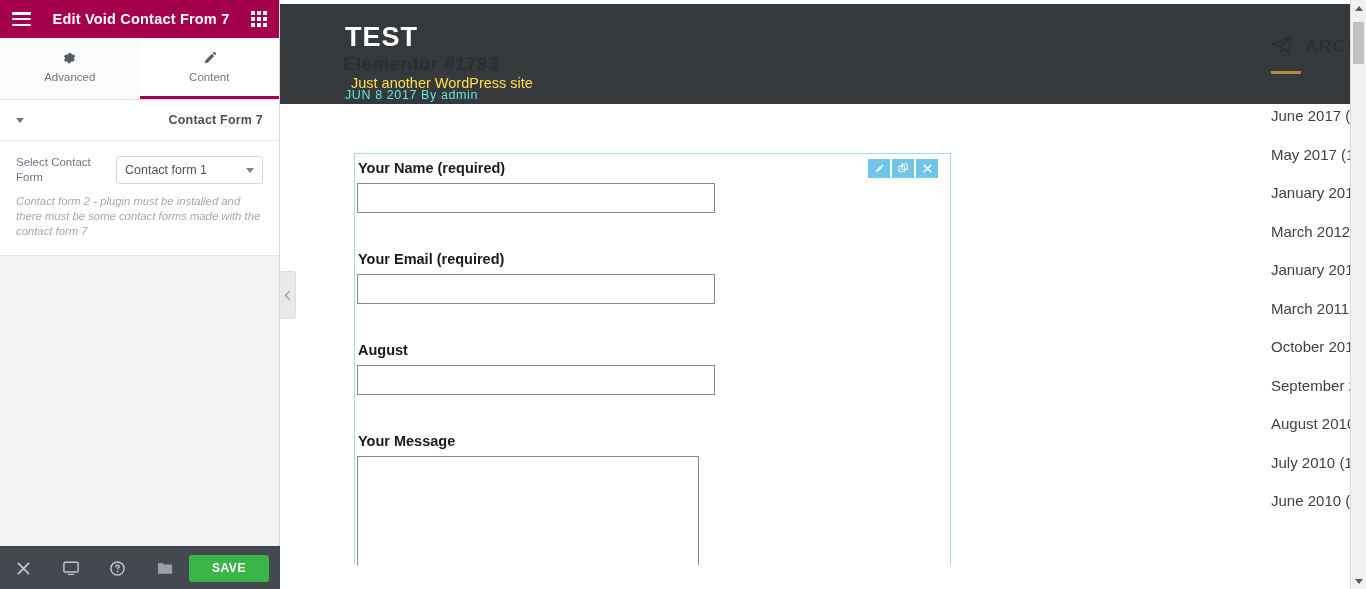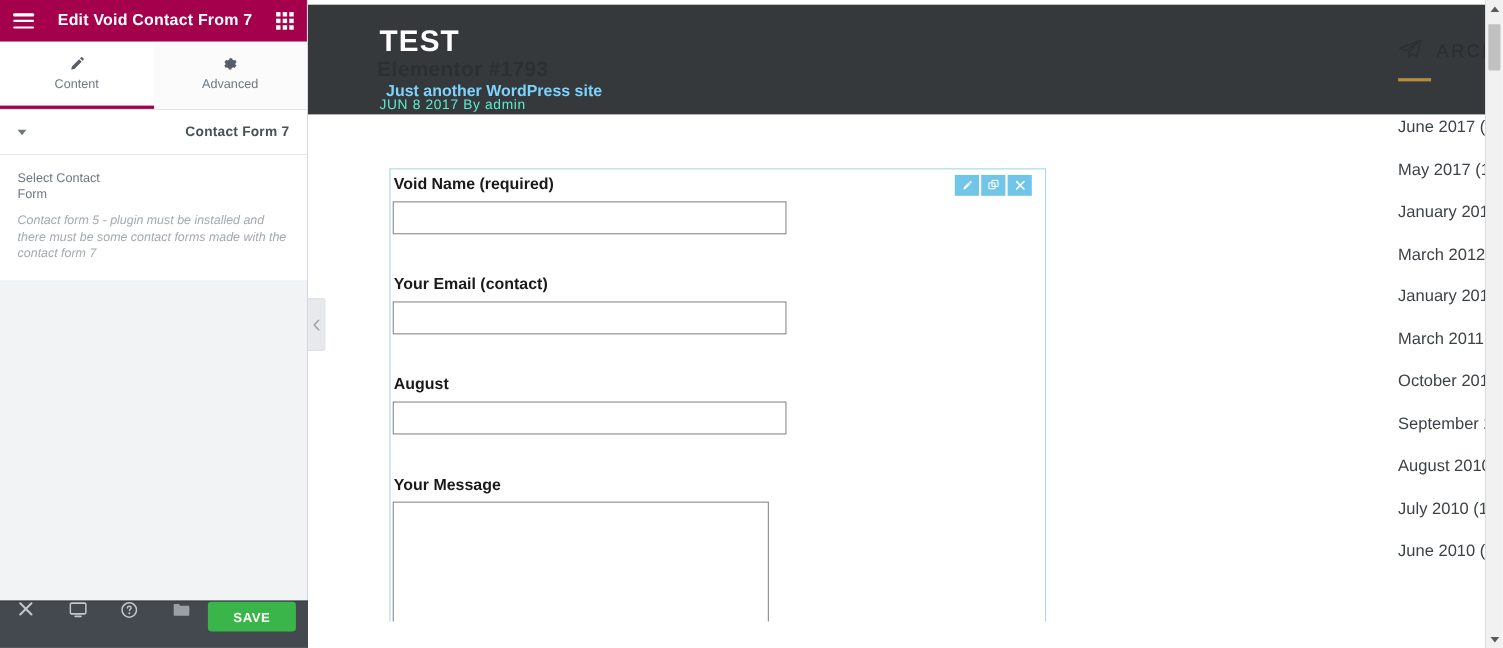--- a/index.html
+++ b/index.html
@@ -148,21 +148,21 @@
   }
 
   
   #panel-footer {
     position: absolute;
     bottom: 0; left: 0;
     width: 280px;
     height: 43px;
     background: #44494f;
     display: flex;
-    align-items: flex-start;
+    align-items: center;
     box-sizing: border-box;
     border-top: 1px solid #3a3f44;
   }
   .footer-icon {
     width: 47px;
     display: flex; align-items: center; justify-content: center;
     color: #c3c7cb;
     cursor: pointer;
   }
   #save-button {
@@ -226,23 +226,23 @@
     position: absolute;
     left: 63px; top: 49px;
     color: #2d3033;
     font-size: 19px;
     font-weight: bold;
     letter-spacing: .3px;
   }
   #site-tagline {
     position: absolute;
     left: 71px; top: 71px;
-    color: #7dd3fc;
+    color: #fde047;
     font-size: 14.5px;
-    font-weight: bold;
+    font-weight: normal;
   }
   #site-meta {
     position: absolute;
     left: 65px; top: 84px;
     color: #5eead4;
     font-size: 12.5px;
     letter-spacing: .6px;
   }
 
   
@@ -398,50 +398,54 @@
         <i></i>
         <i></i>
         <i></i>
         <i></i>
         <i></i>
         <i></i>
     </div>
   </div>
 
   <div id="panel-tabs">
-    <div class="panel-tab active">
-      <span class="tab-icon">
-        <svg width="15" height="15" viewBox="0 0 16 16">
-            <path d="M12.3 1.3a1.1 1.1 0 0 1 1.6 0l.8.8a1.1 1.1 0 0 1 0 1.6l-.9.9-2.4-2.4.9-.9zM10.6 3l2.4 2.4-7 7-3.1.7.7-3.1 7-7z" fill="#555d66"></path>
-          </svg>
-      </span>
-      <span class="tab-label">Content</span>
-    </div>
     <div class="panel-tab">
       <span class="tab-icon">
         <svg width="15" height="15" viewBox="0 0 16 16">
             <path d="M8 5.3A2.7 2.7 0 1 0 8 10.7 2.7 2.7 0 0 0 8 5.3zm0 4.1a1.4 1.4 0 1 1 0-2.8 1.4 1.4 0 0 1 0 2.8z" fill="#555d66"></path>
             <path d="M14 9.1l-1.2-.7c.05-.3.08-.6.08-.9s-.03-.6-.08-.9l1.2-.7-1.4-2.4-1.2.7a4.9 4.9 0 0 0-1.6-.9V2h-2.8v1.3c-.6.2-1.1.5-1.6.9l-1.2-.7L2 5.9l1.2.7c-.05.3-.08.6-.08.9s.03.6.08.9L2 9.1l1.4 2.4 1.2-.7c.5.4 1 .7 1.6.9V13h2.8v-1.3c.6-.2 1.1-.5 1.6-.9l1.2.7L14 9.1z" fill="#555d66"></path>
           </svg>
       </span>
       <span class="tab-label">Advanced</span>
     </div>
+    <div class="panel-tab active">
+      <span class="tab-icon">
+        <svg width="15" height="15" viewBox="0 0 16 16">
+            <path d="M12.3 1.3a1.1 1.1 0 0 1 1.6 0l.8.8a1.1 1.1 0 0 1 0 1.6l-.9.9-2.4-2.4.9-.9zM10.6 3l2.4 2.4-7 7-3.1.7.7-3.1 7-7z" fill="#555d66"></path>
+          </svg>
+      </span>
+      <span class="tab-label">Content</span>
+    </div>
   </div>
 
   <div id="panel-body">
     <div id="section-header">
       <span class="caret"></span>
       <span id="section-title">Contact Form 7</span>
     </div>
 
     <div id="control-row">
       <div id="control-label">Select Contact Form</div>
-    </div>
-
-    <div id="control-desc">Contact form 5 - plugin must be installed and there must be some contact forms made with the contact form 7</div>
+      <div id="control-select">
+        <span>Contact form 1</span>
+        <span class="sel-caret"></span>
+      </div>
+    </div>
+
+    <div id="control-desc">Contact form 2 - plugin must be installed and there must be some contact forms made with the contact form 7</div>
   </div>
 
   <div id="panel-footer">
     <div class="footer-icon">
       <svg width="13" height="13" viewBox="0 0 14 14">
           <path d="M1.5 1.5l11 11M12.5 1.5l-11 11" stroke="#c3c7cb" stroke-width="2" stroke-linecap="round"></path>
         </svg>
     </div>
     <div class="footer-icon">
       <svg width="16" height="15" viewBox="0 0 18 16">
@@ -494,24 +498,24 @@
             <rect x="5.5" y="1.5" width="8" height="8" rx="1" fill="none" stroke="#ffffff" stroke-width="1.5"></rect>
           </svg>
       </div>
       <div class="wt-btn">
         <svg width="9" height="9" viewBox="0 0 14 14">
             <path d="M1.8 1.8l10.4 10.4M12.2 1.8L1.8 12.2" stroke="#ffffff" stroke-width="2.2" stroke-linecap="round"></path>
           </svg>
       </div>
     </div>
 
-    <div class="field-label" style="top:6px">Void Name (required)</div>
+    <div class="field-label" style="top:6px">Your Name (required)</div>
     <div class="field-input" style="top:29px"></div>
 
-    <div class="field-label" style="top:97px">Your Email (contact)</div>
+    <div class="field-label" style="top:97px">Your Email (required)</div>
     <div class="field-input" style="top:120px"></div>
 
     <div class="field-label" style="top:188px">August</div>
     <div class="field-input" style="top:211px"></div>
 
     <div class="field-label" style="top:279px">Your Message</div>
     <div id="msg-textarea"></div>
   </div>
 
   <div id="archives-widget">

